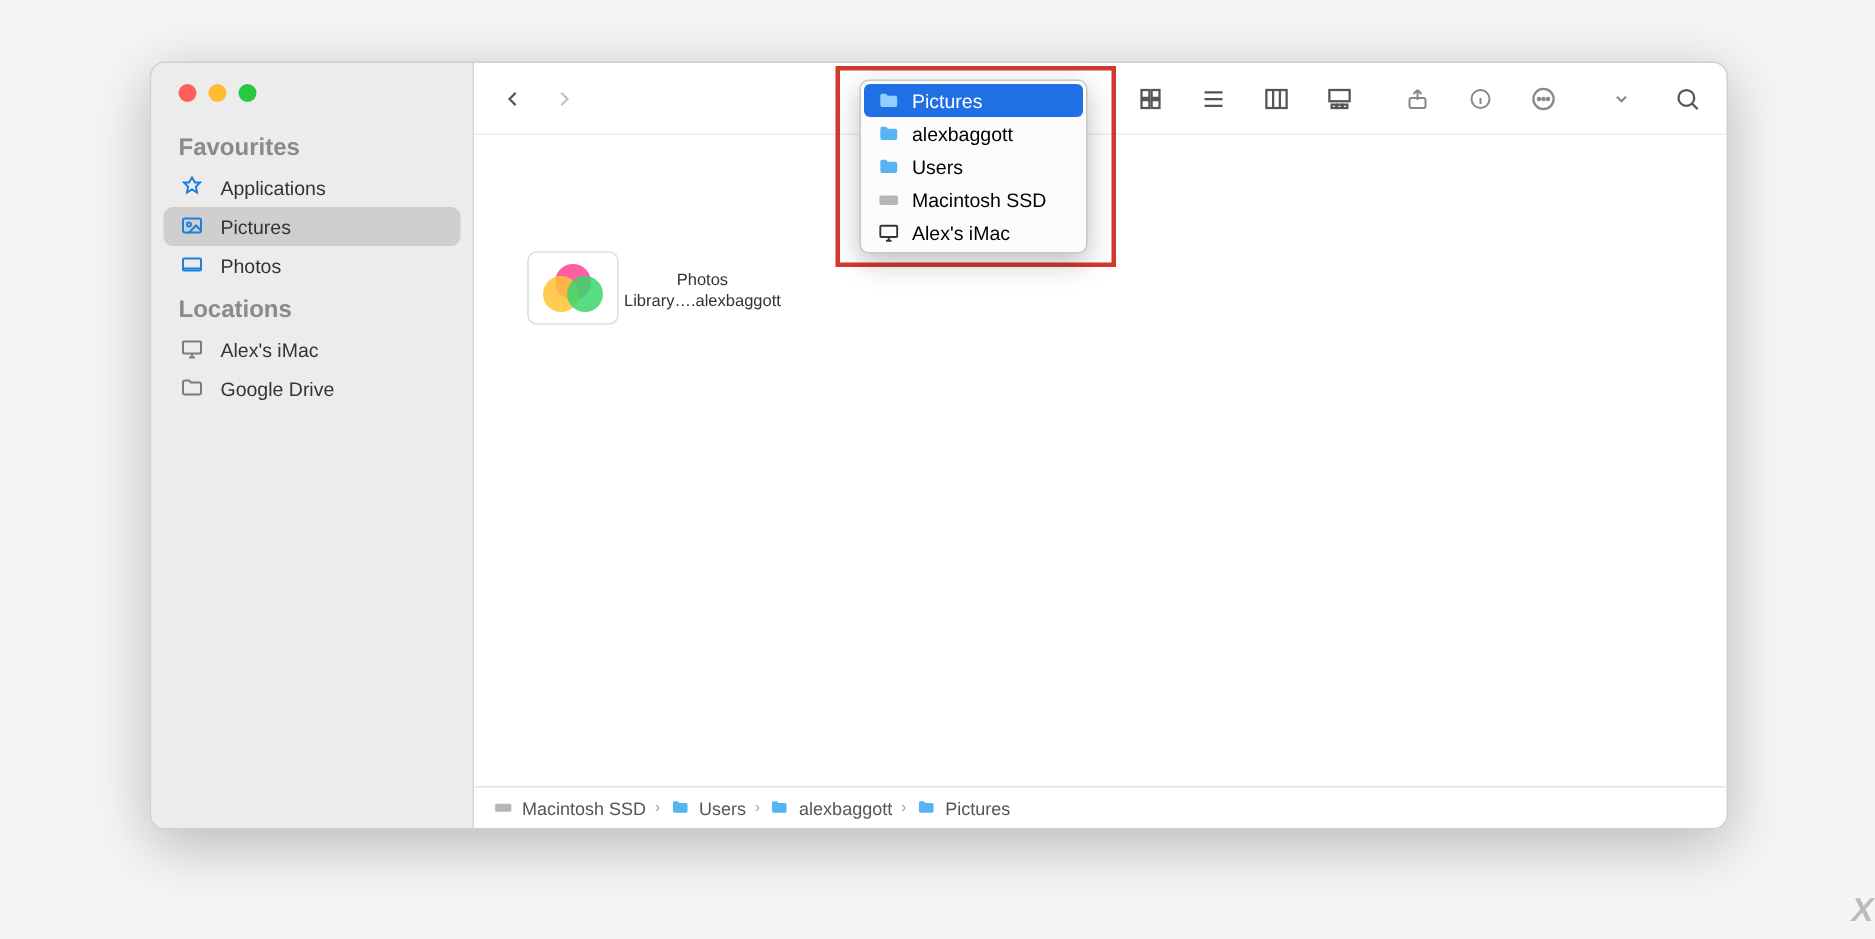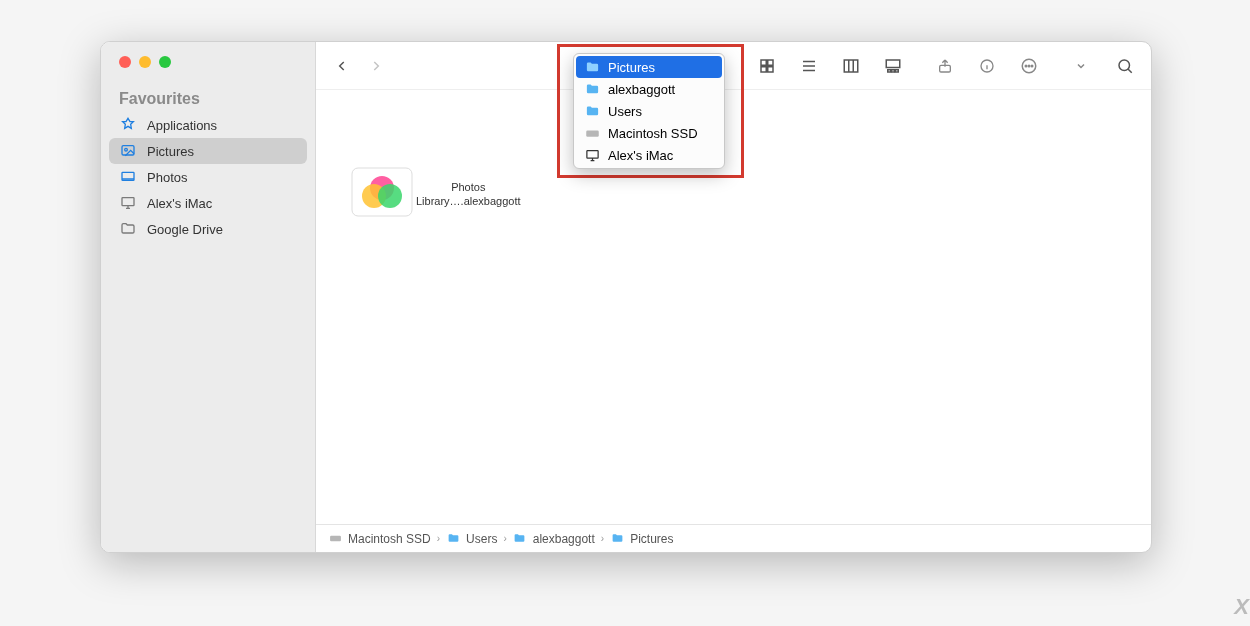--- a/index.html
+++ b/index.html
@@ -77,20 +77,21 @@
     <div class="side-item">
       <span class="side-icon">
         <svg width="16" height="16" viewBox="0 0 24 24" fill="none" stroke="#1f7fe0" stroke-width="2">
             <rect x="3" y="5" width="18" height="12" rx="1"></rect>
             <path d="M3 15h18"></path>
           </svg>
       </span>
       <span>Photos</span>
     </div>
 
+    <div class="side-section-title">Locations</div>
     <div class="side-item">
       <span class="side-icon">
         <svg width="16" height="16" viewBox="0 0 24 24" fill="none" stroke="#7a7a7a" stroke-width="2">
             <rect x="3" y="4" width="18" height="12" rx="1"></rect>
             <path d="M9 20h6m-3-4v4"></path>
           </svg>
       </span>
       <span>Alex's iMac</span>
     </div>
     <div class="side-item">

